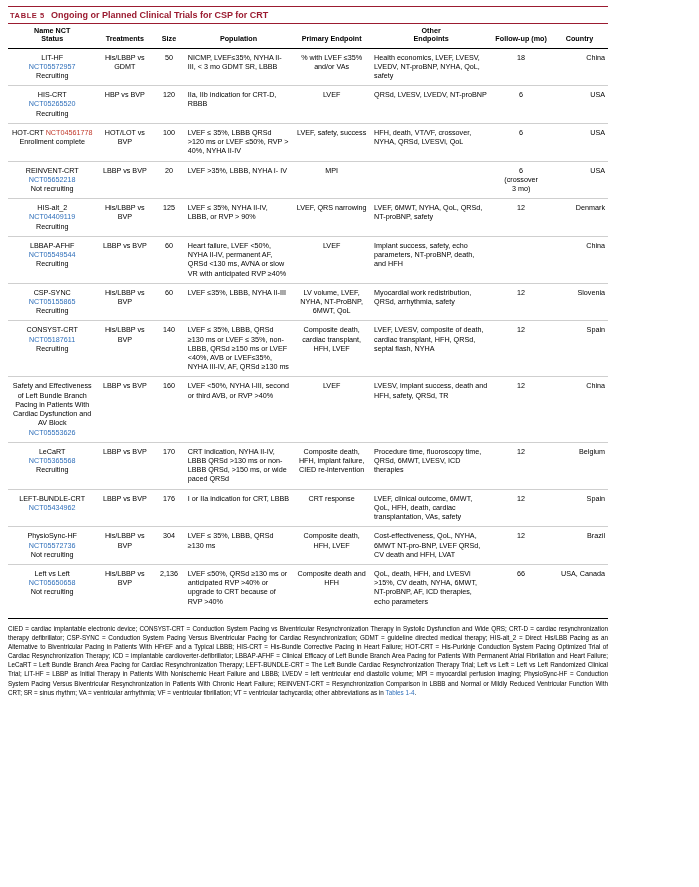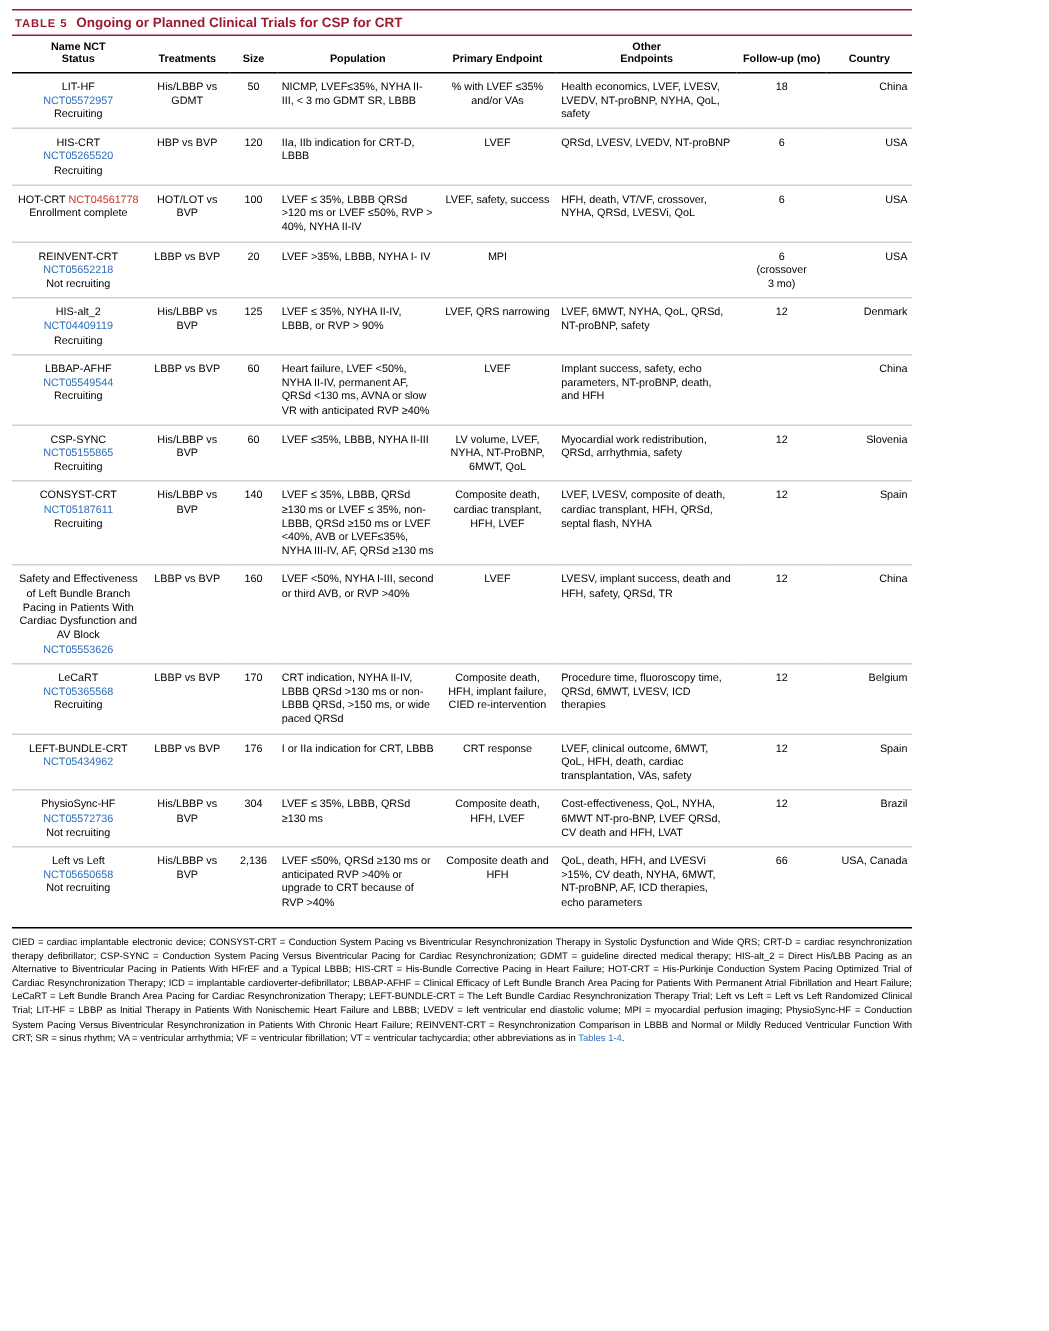--- a/index.html
+++ b/index.html
@@ -150,21 +150,21 @@
           <td class="col-country">China</td>
         </tr>
         <tr>
           <td class="col-name">
             <span class="trial-name">HIS-CRT</span>
             <span class="nct">NCT05265520</span>
             <span class="status">Recruiting</span>
           </td>
           <td class="col-treat">HBP vs BVP</td>
           <td class="col-size">120</td>
-          <td class="col-pop">IIa, IIb indication for CRT-D, LBBB</td>
+          <td class="col-pop">IIa, IIb indication for CRT-D, RBBB</td>
           <td class="col-pe">LVEF</td>
           <td class="col-oe">QRSd, LVESV, LVEDV, NT-proBNP</td>
           <td class="col-fu">6</td>
           <td class="col-country">USA</td>
         </tr>
         <tr>
           <td class="col-name"><span>HOT-CRT <span class="inline-nct">NCT04561778</span></span><span class="status">Enrollment complete</span></td>
           <td class="col-treat">HOT/LOT vs BVP</td>
           <td class="col-size">100</td>
           <td class="col-pop">LVEF ≤ 35%, LBBB QRSd &gt;120 ms or LVEF ≤50%, RVP &gt; 40%, NYHA II-IV</td>

